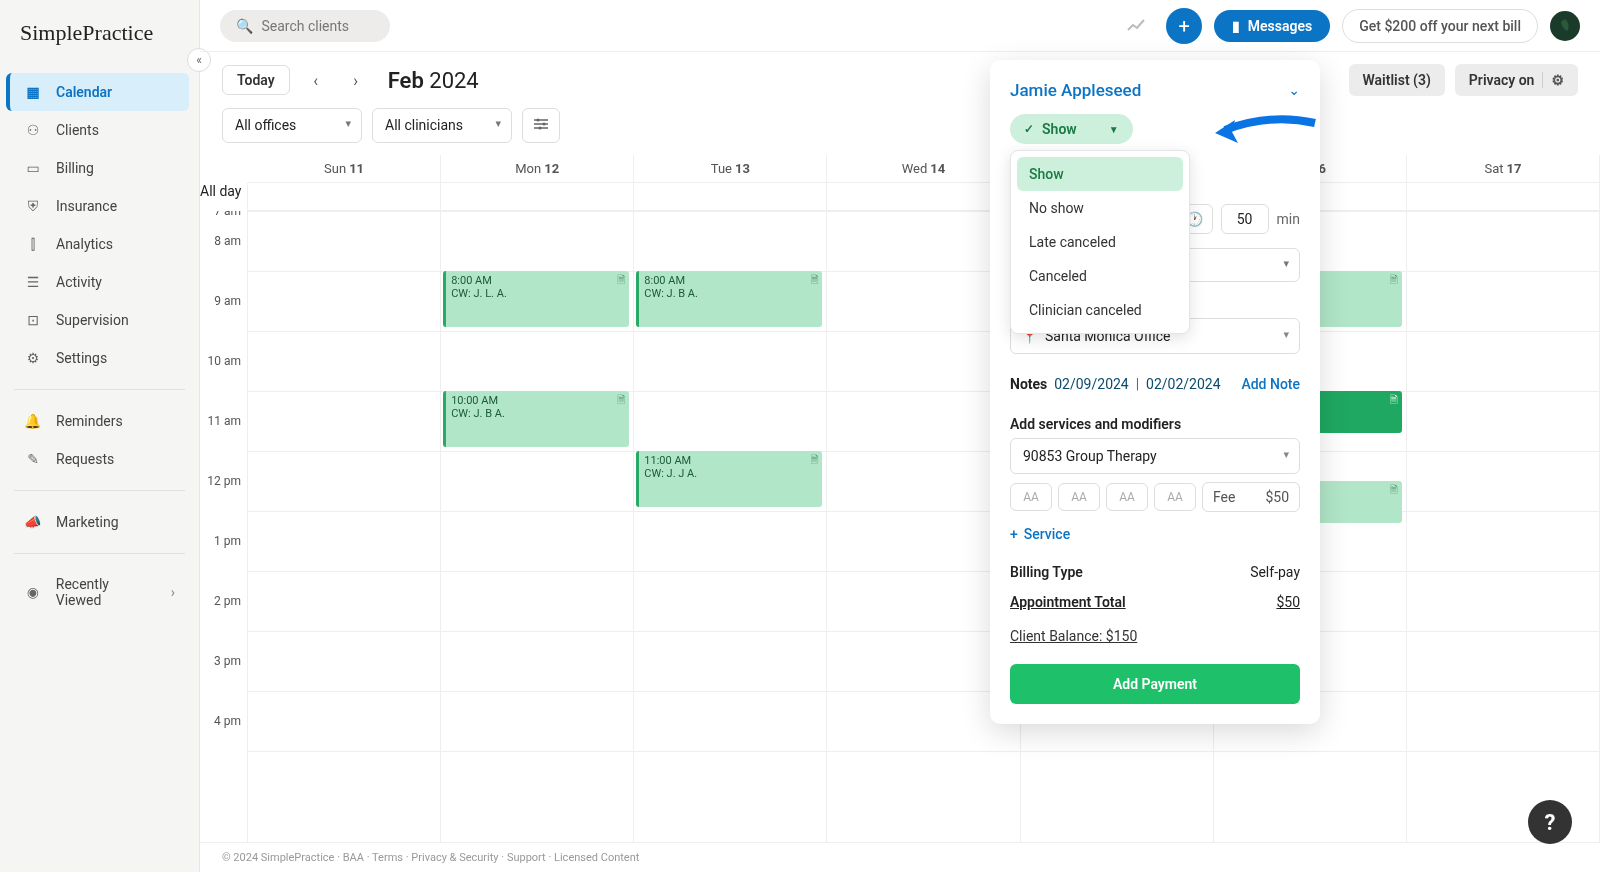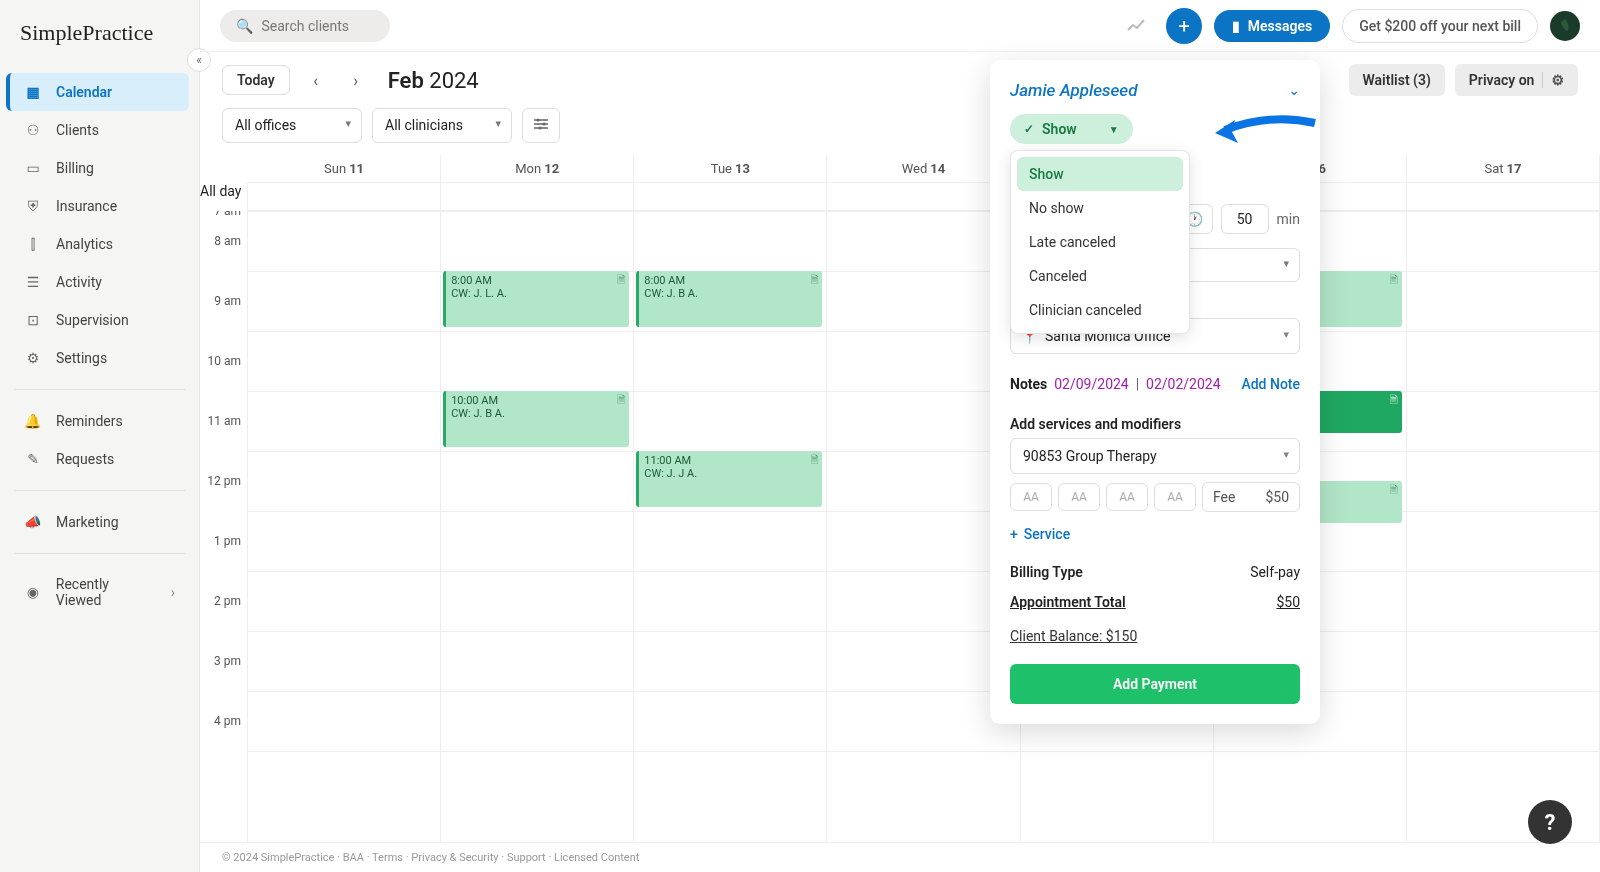--- a/index.html
+++ b/index.html
@@ -60,41 +60,41 @@
 .grid-body .col { border-right: 1px solid #eee; position:relative;}
 .hour-line { position:absolute; left:0; right:0; height:1px; background:#eee;}
 .event { position: absolute; left: 2px; right: 4px; background: #b2e6c8; border-left: 3px solid #2aa866; border-radius: 3px; padding: 3px 5px; font-size: 11px; color: #1a5c3a; overflow:hidden; line-height:1.2;}
 .event .doc-icon { position:absolute; right:4px; top:3px; font-size:10px; color:#4a8a68;}
 .event.selected { background: #1fa861; color: #fff; border-left-color:#0a7a40;}
 .event.selected .doc-icon{color:#fff;}
 
 
 .flyout { position: absolute; top: 60px; left: 790px; width: 330px; background: #fff; border-radius: 10px; box-shadow: 0 8px 30px rgba(0,0,0,0.15); padding: 20px; z-index: 50; }
 .flyout-header { display: flex; justify-content: space-between; align-items: center; margin-bottom: 14px; }
-.client-name { color: #0b74c4; font-size: 17px; font-weight: 500; cursor:pointer;font-style:italic; }
+.client-name { color: #0b74c4; font-size: 17px; font-weight: 500; cursor:pointer; }
 .status-dd { display: inline-flex; align-items: center; gap: 8px; background: #ccf0db; color: #1a7a44; padding: 7px 14px; border-radius: 18px; font-weight: 600; cursor: pointer; position: relative; }
 .status-dd .check { font-size: 12px; }
 .status-dd .caret { margin-left: 24px; font-size: 10px; }
 .status-menu { position: absolute; top: 36px; left: 0; background: #fff; border: 1px solid #e5e5e5; border-radius: 8px; box-shadow: 0 4px 16px rgba(0,0,0,0.12); width: 180px; padding: 6px; z-index: 60; }
 .status-menu .opt { padding: 9px 12px; border-radius: 6px; cursor: pointer; color: #333; font-weight:400;}
 .status-menu .opt.sel { background: #ccf0db; color: #1a7a44; font-weight:500;}
 .arrow-pointer { position: absolute; top: 108px; left: 1010px; z-index: 70; pointer-events:none;}
 .arrow-pointer svg { width: 110px; height: 50px; }
 
 .fly-row { margin-top: 14px; }
 .fly-label { font-weight: 600; font-size: 14px; margin-bottom: 6px; color:#222;}
 .inline-inputs { display:flex; gap:8px; align-items:center;}
 .small-input { border:1px solid #ddd; border-radius:6px; padding:6px 10px; width:48px; text-align:center;}
 .clock-icon{border:1px solid #ddd;border-radius:6px;padding:6px 8px;color:#888;}
 .loc-select { position:relative; border:1px solid #ddd; border-radius:6px; padding:9px 30px 9px 34px; cursor:pointer;}
 .loc-select::after{content:"▾";position:absolute;right:10px;color:#888;font-size:11px;}
 .loc-pin{position:absolute;left:10px;color:#d93b3b;top:9px;}
 .notes-row{display:flex;justify-content:space-between;align-items:center;margin-top:22px;}
 .notes-row .dates{color:#666;}
-.notes-row .dates a{color:#a21caf;text-decoration:none;}
+.notes-row .dates a{color:#0c4a6e;text-decoration:none;}
 .add-note{color:#0b74c4;cursor:pointer;font-weight:500;}
 .svc-select{border:1px solid #ddd;border-radius:6px;padding:9px 30px 9px 12px;position:relative;cursor:pointer;}
 .svc-select::after{content:"▾";position:absolute;right:10px;color:#888;font-size:11px;}
 .mod-row{display:flex;gap:6px;margin-top:8px;align-items:center;}
 .mod-input{border:1px solid #ddd;border-radius:6px;padding:6px 12px;width:42px;text-align:center;color:#aaa;font-size:12px;}
 .fee-box{border:1px solid #ddd;border-radius:6px;padding:6px 10px;flex:1;display:flex;justify-content:space-between;color:#555;}
 .add-service{color:#0b74c4;cursor:pointer;font-weight:500;display:flex;align-items:center;gap:6px;margin-top:14px;}
 .bill-row{display:flex;justify-content:space-between;margin-top:22px;}
 .bill-row .lbl{font-weight:600;}
 .inv-row{margin-top:22px;display:flex;align-items:center;gap:12px;}

